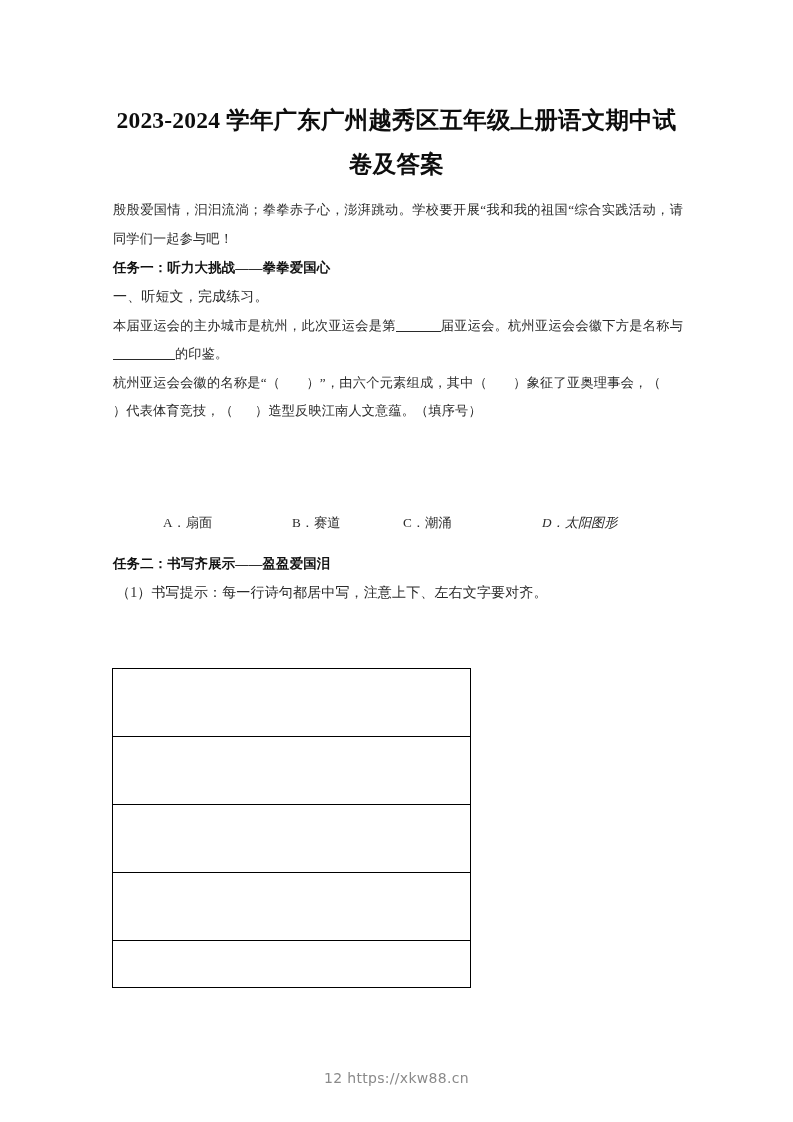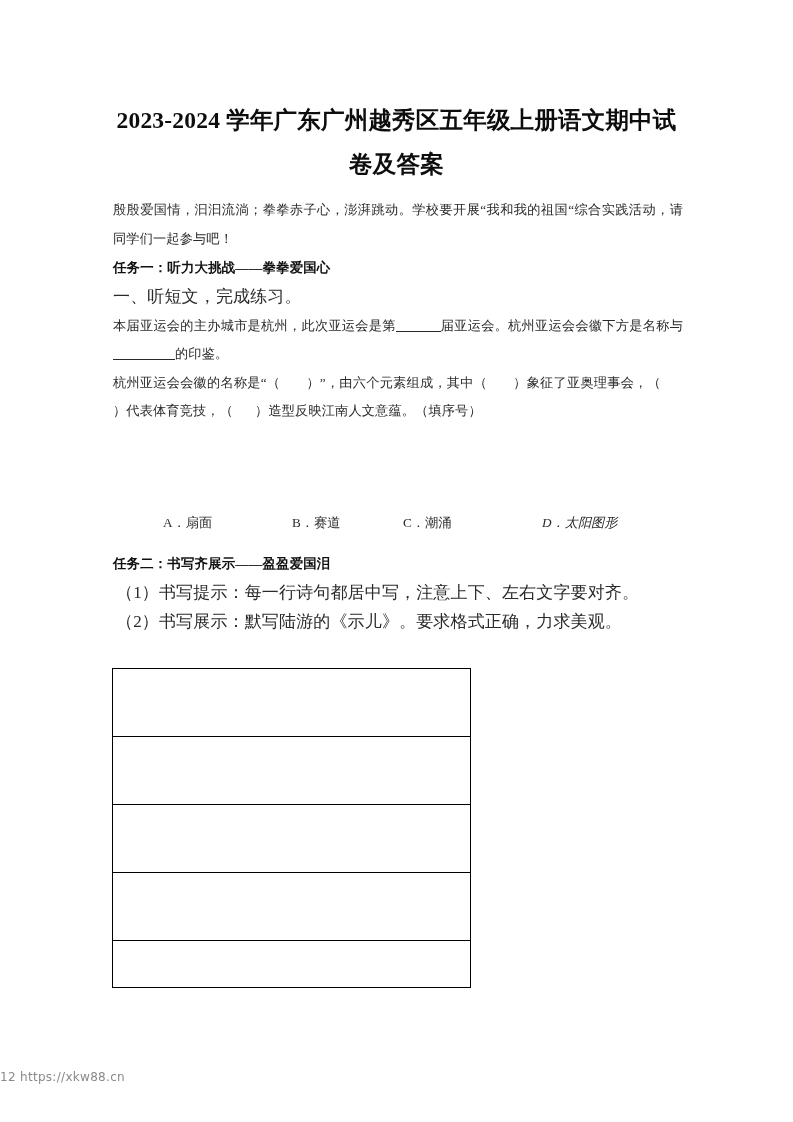--- a/index.html
+++ b/index.html
@@ -54,21 +54,21 @@
     text-indent: 0;
   }
   .task-heading {
     font-size: 13.4px;
     line-height: 30px;
     font-weight: bold;
     color: #101010;
     letter-spacing: 0.2px;
   }
   .line {
-    font-size: 17px;
+    font-size: 14px;
     line-height: 28.5px;
     color: #2a2a2a;
     letter-spacing: 0.15px;
   }
   .line.indent1 {
     padding-left: 3px;
   }
   
   .blank {
     display: inline-block;
@@ -114,21 +114,22 @@
     padding: 0;
   }
   .row-tall { height: 68px; }
   .row-short { height: 47px; }
   
   .footer {
     position: absolute;
     left: 0;
     top: 1070px;
     width: 793px;
-    font-size: 12px;
+    text-align: center;
+    font-size: 14px;
     color: #8a8a8a;
     font-family: "DejaVu Sans", "Liberation Sans", sans-serif;
     letter-spacing: 0.3px;
   }
 </style>
 </head>
 <body>
 
 <div class="page">
 
@@ -153,21 +154,20 @@
   <div class="options">
     <span class="opt opt-a">A．扇面</span>
     <span class="opt opt-b">B．赛道</span>
     <span class="opt opt-c">C．潮涌</span>
     <span class="opt opt-d">D．太阳图形</span>
   </div>
 
   <div class="body-area" style="top:549px;">
     <div class="task-heading">任务二：书写齐展示——盈盈爱国泪</div>
     <div class="line indent1">（1）书写提示：每一行诗句都居中写，注意上下、左右文字要对齐。</div>
-    <div class="line indent1">（2）书写展示：默写陆游的《示儿》。要求格式正确，力求美观。</div>
   </div>
 
   <table class="write-table">
     <tbody>
       <tr class="row-tall">
           <td></td>
         </tr>
       <tr class="row-tall">
           <td></td>
         </tr>

